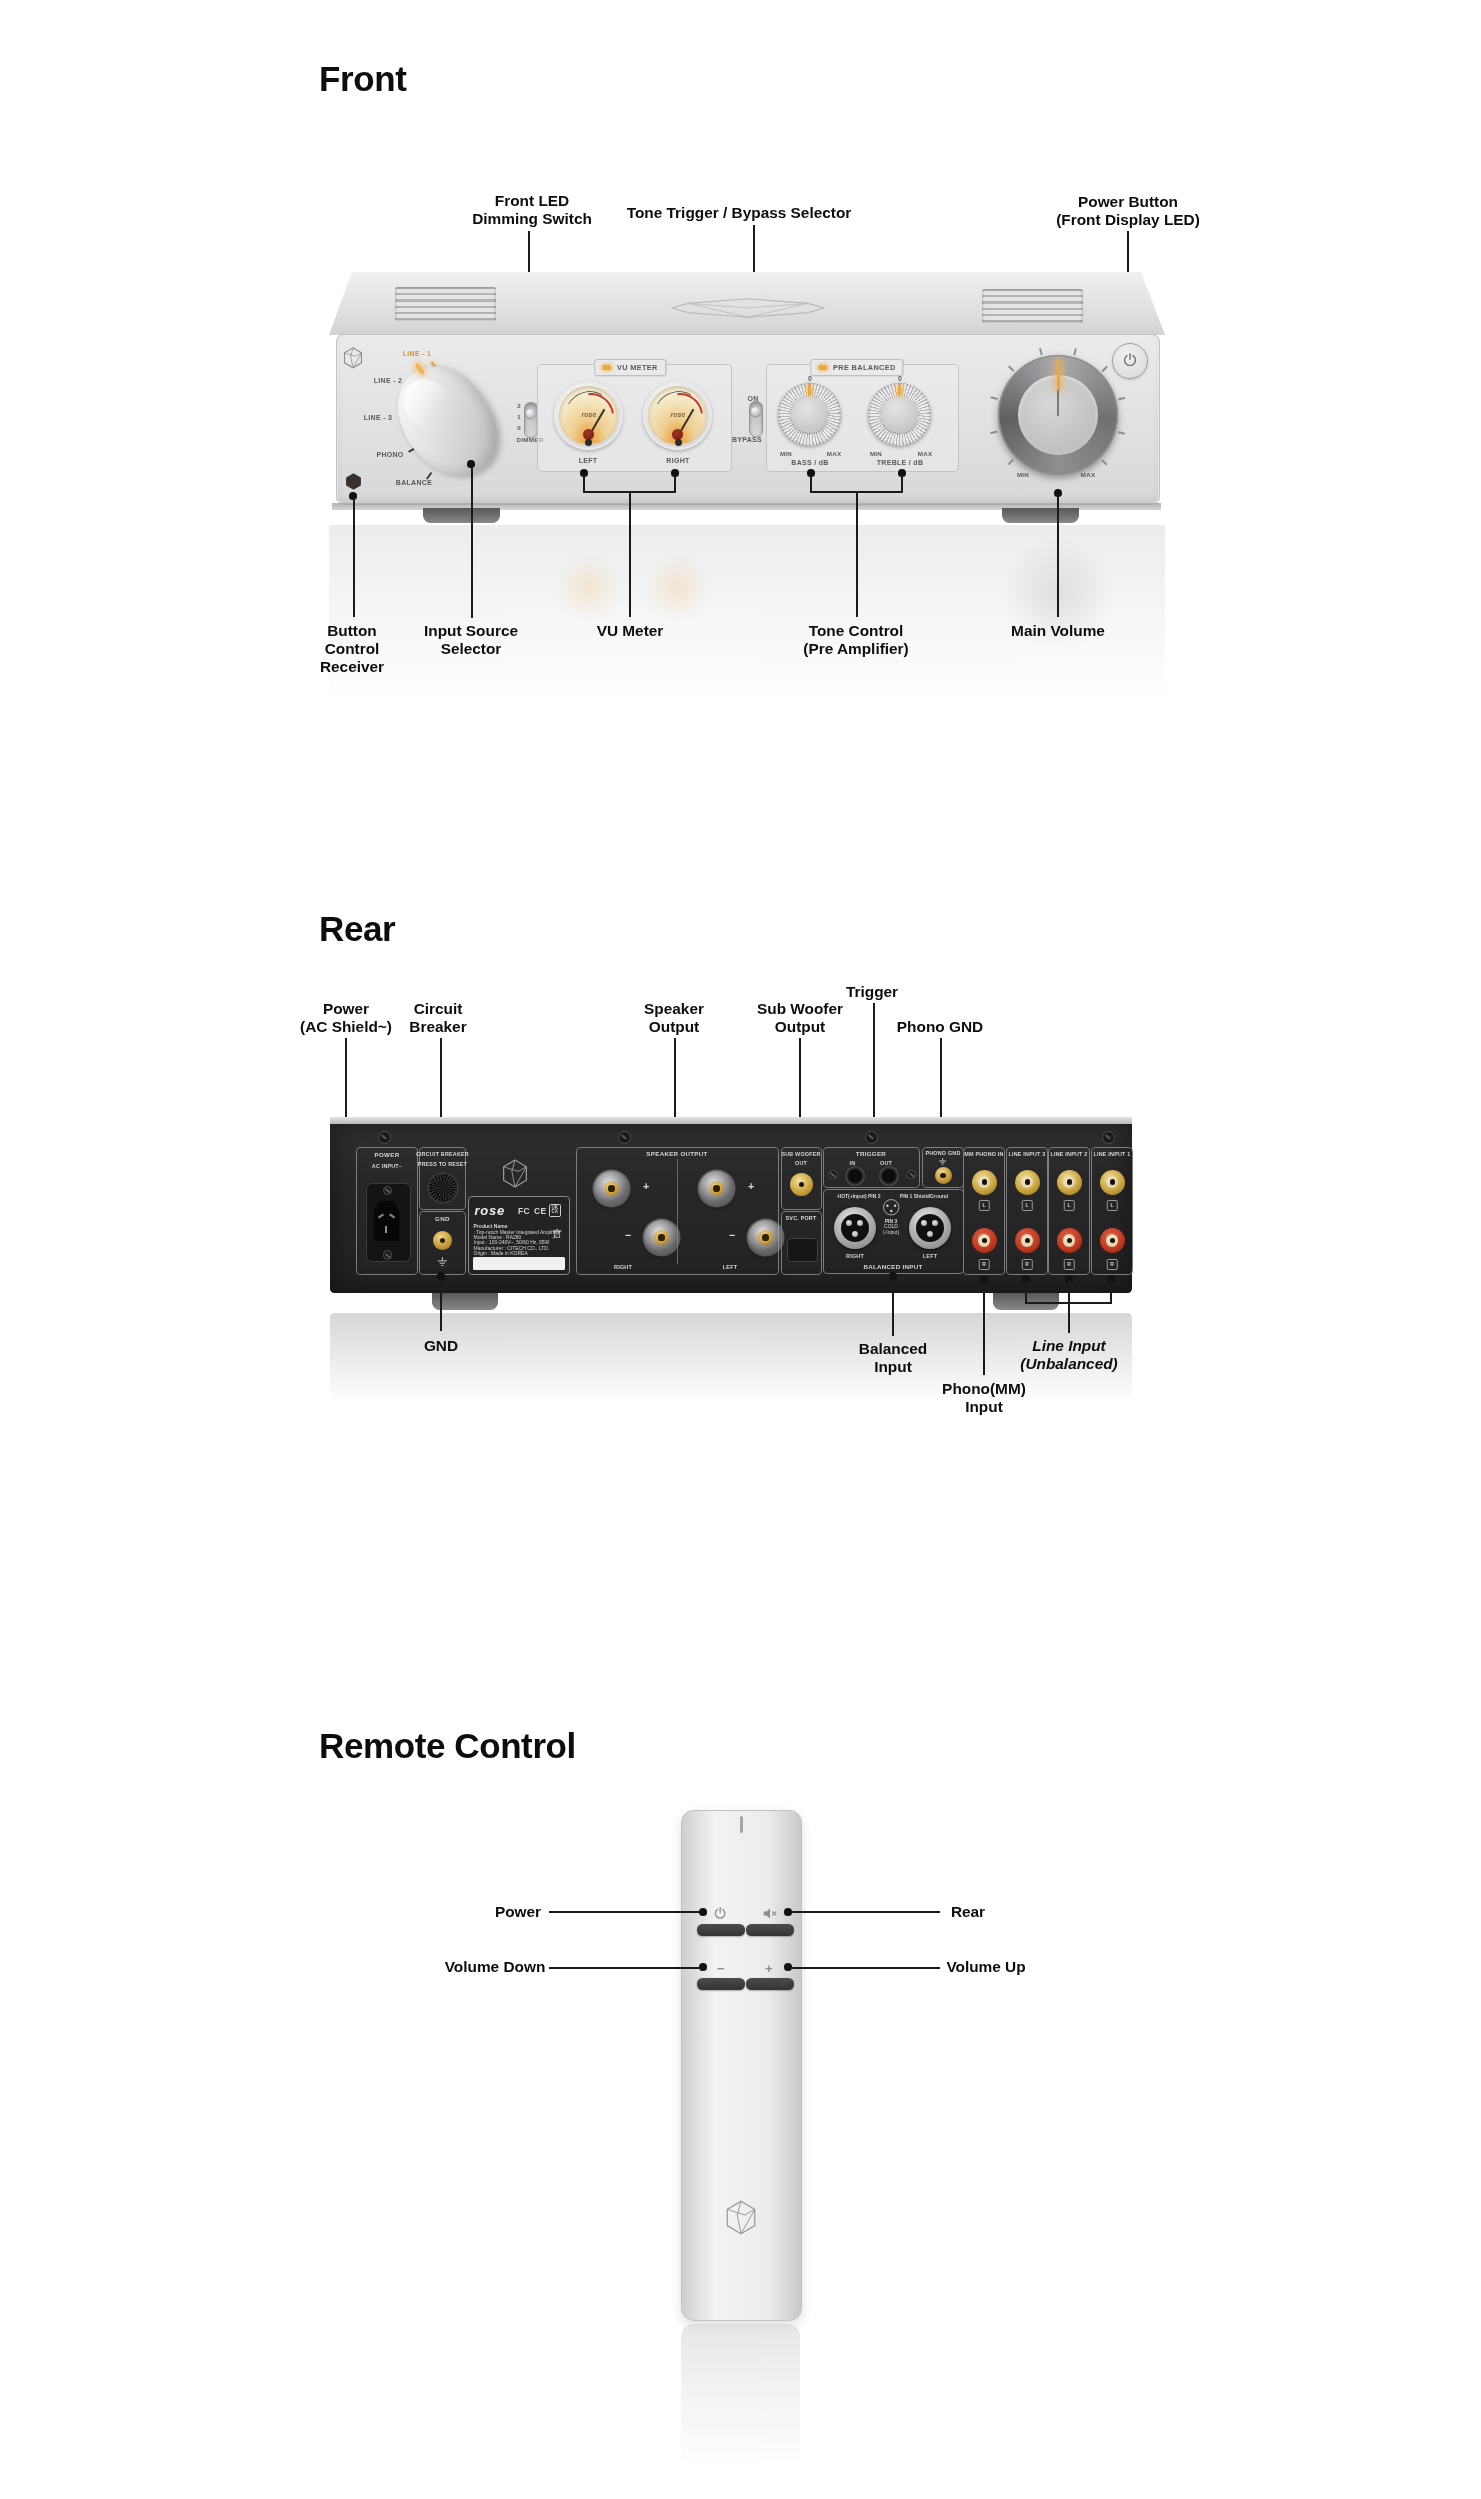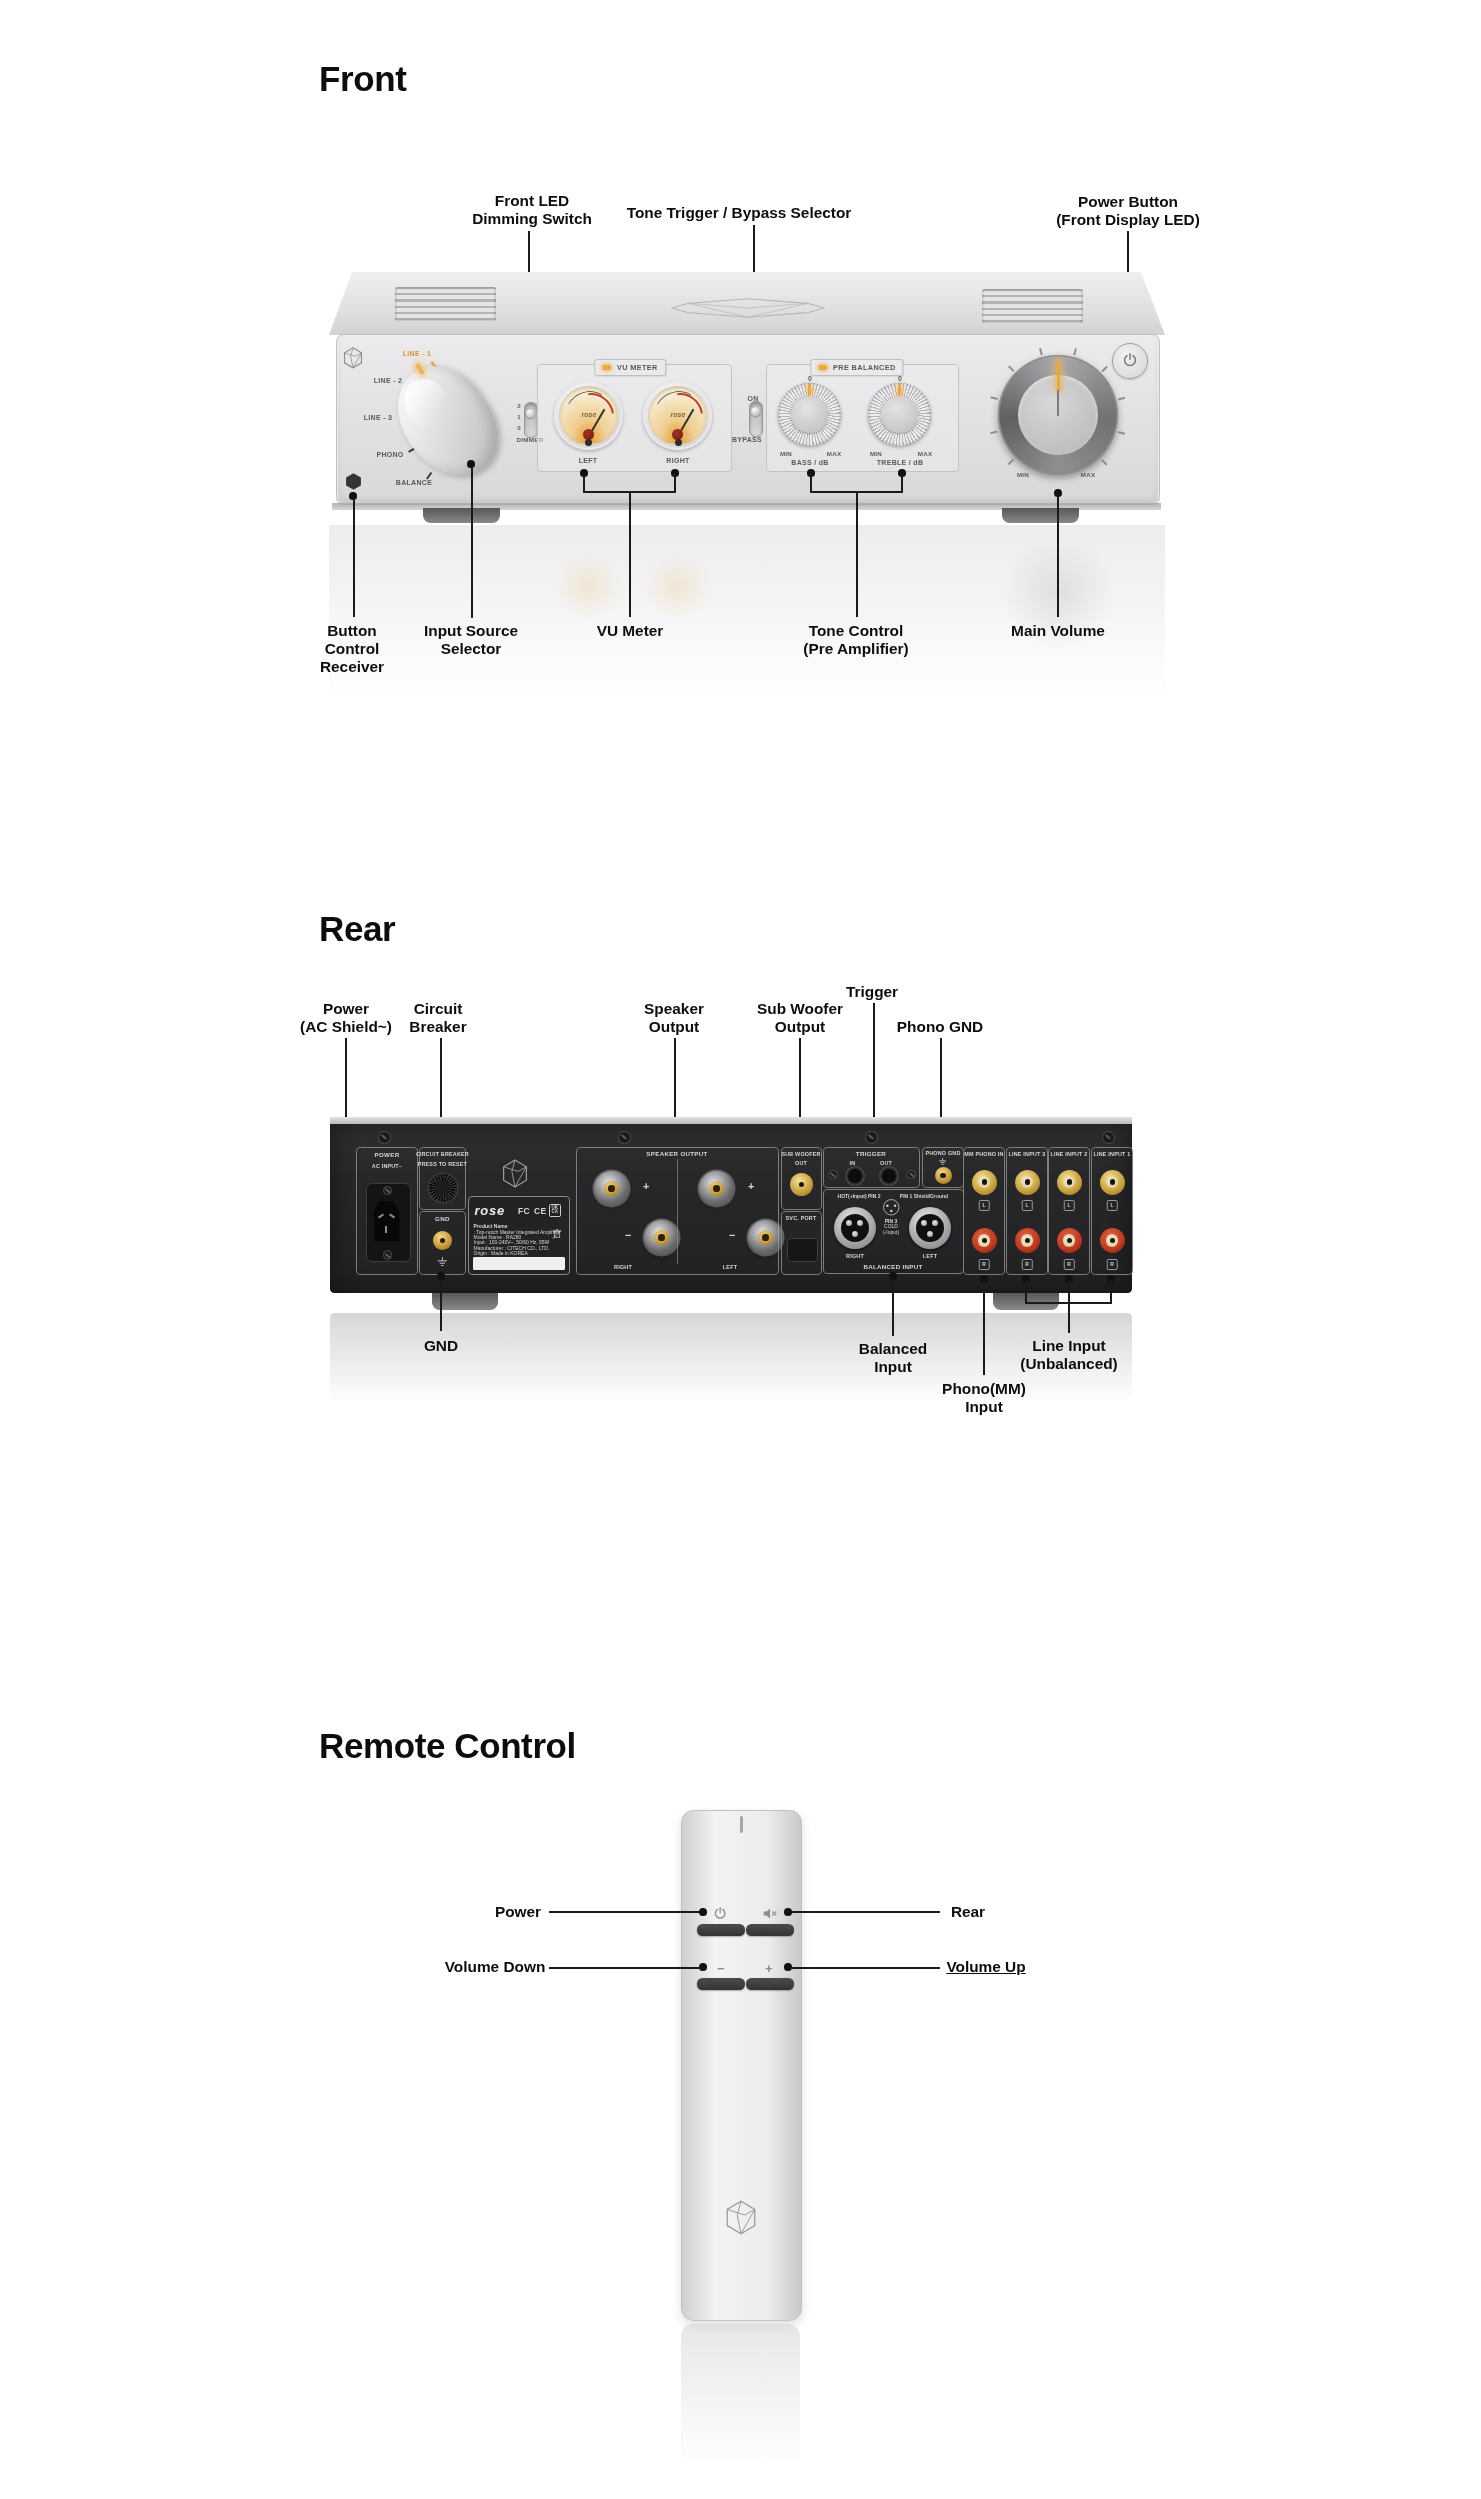--- a/index.html
+++ b/index.html
@@ -624,21 +624,21 @@
   </div>
 
   <div class="abs dot" style="left:1022px;top:1275px;"></div>
   <div class="abs dot" style="left:1065px;top:1275px;"></div>
   <div class="abs dot" style="left:1107px;top:1275px;"></div>
   <div class="abs vline" style="left:1025px;top:1280px;height:24px;"></div>
   <div class="abs vline" style="left:1068px;top:1280px;height:24px;"></div>
   <div class="abs vline" style="left:1110px;top:1280px;height:24px;"></div>
   <div class="abs hline" style="left:1025px;top:1302px;width:86px;"></div>
   <div class="abs vline" style="left:1068px;top:1302px;height:31px;"></div>
-  <div class="abs lbl cx" style="left:1069px;top:1337px;">
+  <div class="abs lbl cx" style="left:1069px;top:1337px;font-style:italic;">
     <div>Line Input</div>
       <div>(Unbalanced)</div>
   </div>
 
   <div class="abs title" style="left:319px;top:1726px;">Remote Control</div>
 
   <div class="abs dev-remote">
     <div class="rm-notch"></div>
     <svg class="abs" style="left:32px;top:96px;" width="12.3" height="13" viewBox="0 0 18 19">
       <path d="M9 1 v7" stroke="#8e8e90" stroke-width="2" fill="none" stroke-linecap="round"></path>
@@ -673,20 +673,20 @@
   </div>
   <div class="abs dot" style="left:784px;top:1908px;"></div>
   <div class="abs hline" style="left:792px;top:1911px;width:148px;"></div>
 
   <div class="abs lbl cx" style="left:495px;top:1958px;">
     <div>Volume Down</div>
   </div>
   <div class="abs hline" style="left:549px;top:1967px;width:150px;"></div>
   <div class="abs dot" style="left:699px;top:1963px;"></div>
 
-  <div class="abs lbl cx" style="left:986px;top:1958px;text-decoration:underline;">
+  <div class="abs lbl cx" style="left:986px;top:1958px;">
     <div>Volume Up</div>
   </div>
   <div class="abs dot" style="left:784px;top:1963px;"></div>
   <div class="abs hline" style="left:792px;top:1967px;width:148px;"></div>
 
 </div>
 
 
 </body></html>

